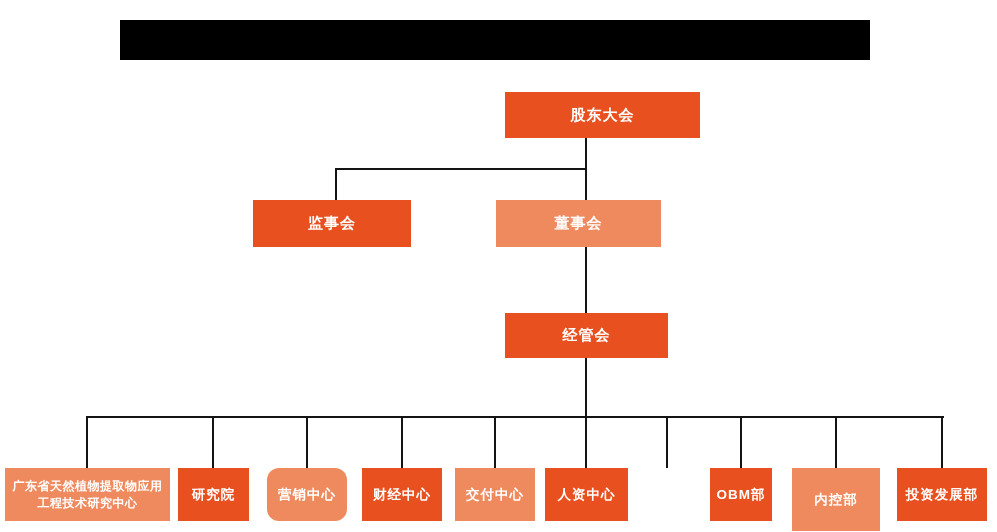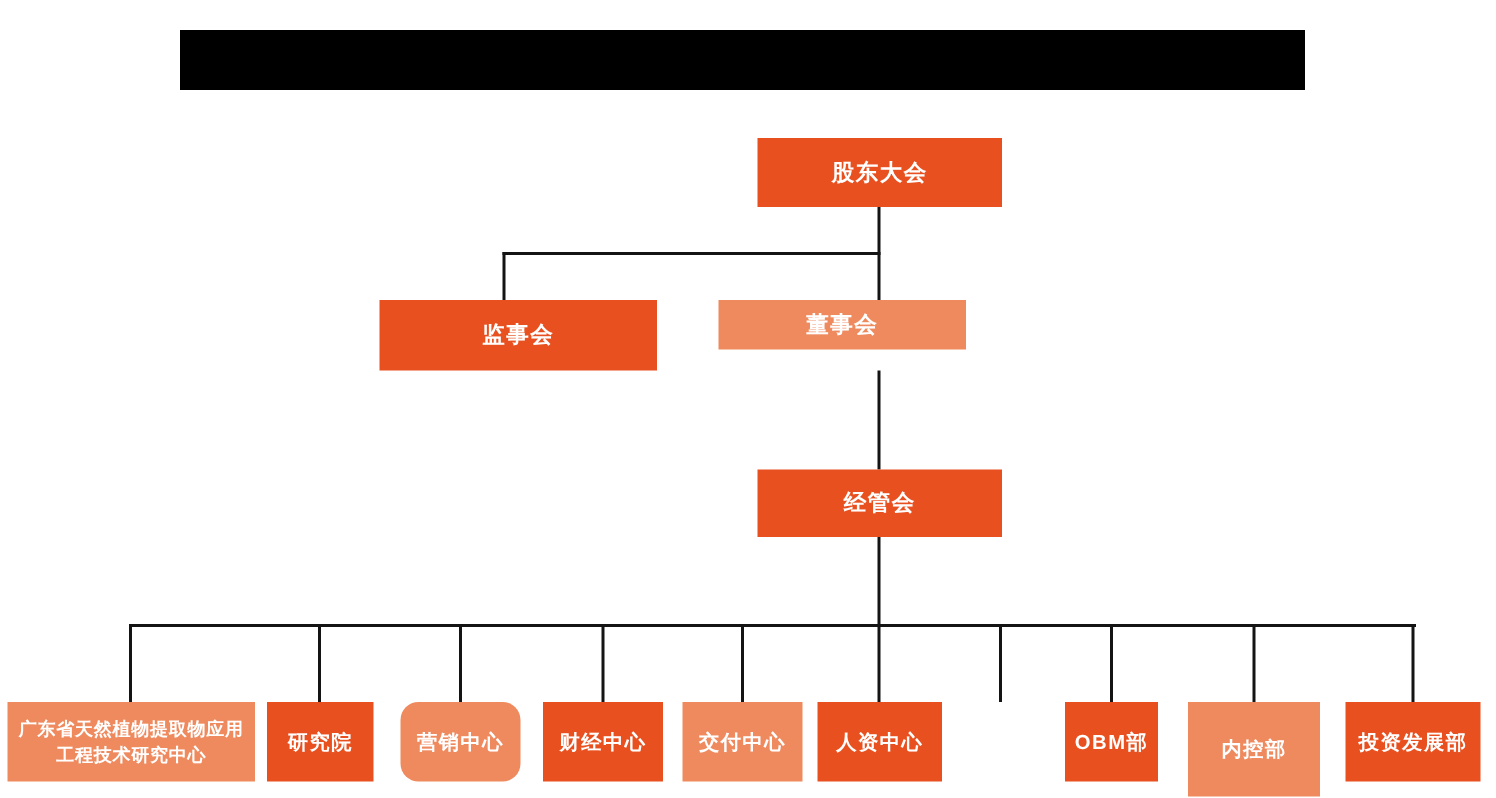--- a/index.html
+++ b/index.html
@@ -59,24 +59,24 @@
   <div class="line" style="left:212px; top:416px; width:2px; height:52px;"></div>
   <div class="line" style="left:306px; top:416px; width:2px; height:52px;"></div>
   <div class="line" style="left:401px; top:416px; width:2px; height:52px;"></div>
   <div class="line" style="left:494px; top:416px; width:2px; height:52px;"></div>
   <div class="line" style="left:585px; top:416px; width:2px; height:52px;"></div>
   <div class="line" style="left:666px; top:416px; width:2px; height:52px;"></div>
   <div class="line" style="left:740px; top:416px; width:2px; height:52px;"></div>
   <div class="line" style="left:835px; top:416px; width:2px; height:52px;"></div>
   <div class="line" style="left:941px; top:416px; width:2px; height:52px;"></div>
 
-  <div class="node primary fs-lg" style="left:505px; top:92px; width:163px; height:46px;">股东大会</div>
+  <div class="node primary fs-lg" style="left:505px; top:92px; width:195px; height:46px;">股东大会</div>
 
-  <div class="node primary fs-lg" style="left:253px; top:200px; width:185px; height:47px;">监事会</div>
-  <div class="node secondary fs-lg" style="left:479px; top:200px; width:165px; height:33px;text-align:right;">董事会</div>
+  <div class="node primary fs-lg" style="left:253px; top:200px; width:158px; height:47px;">监事会</div>
+  <div class="node secondary fs-lg" style="left:496px; top:200px; width:165px; height:47px;text-align:right;">董事会</div>
 
   <div class="node primary fs-lg" style="left:505px; top:313px; width:163px; height:45px;">经管会</div>
 
   <div class="node secondary fs-sm" style="left:5px; top:468px; width:165px; height:53px;">广东省天然植物提取物应用工程技术研究中心</div>
   <div class="node primary fs-md" style="left:178px; top:468px; width:71px; height:53px;">研究院</div>
   <div class="node secondary fs-md" style="left:267px; top:468px; width:80px; height:53px;border-radius:12px;">营销中心</div>
   <div class="node primary fs-md" style="left:362px; top:468px; width:80px; height:53px;">财经中心</div>
   <div class="node secondary fs-md" style="left:455px; top:468px; width:80px; height:53px;">交付中心</div>
   <div class="node primary fs-md" style="left:545px; top:468px; width:83px; height:53px;">人资中心</div>
   <div class="node primary fs-md" style="left:710px; top:468px; width:62px; height:53px;">OBM部</div>

